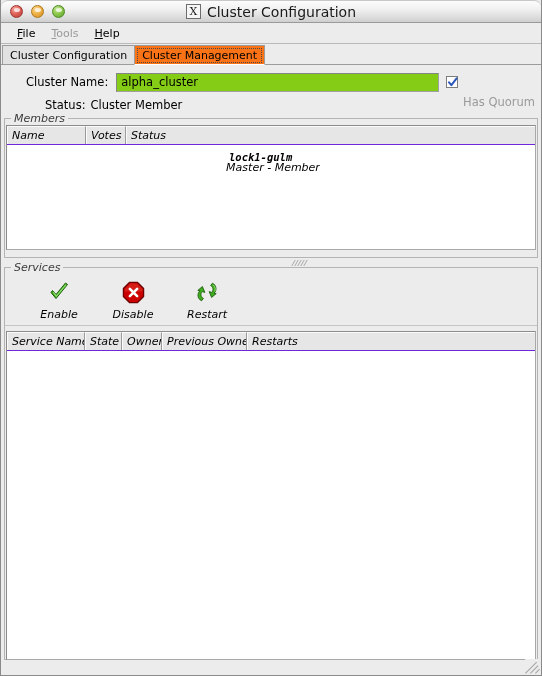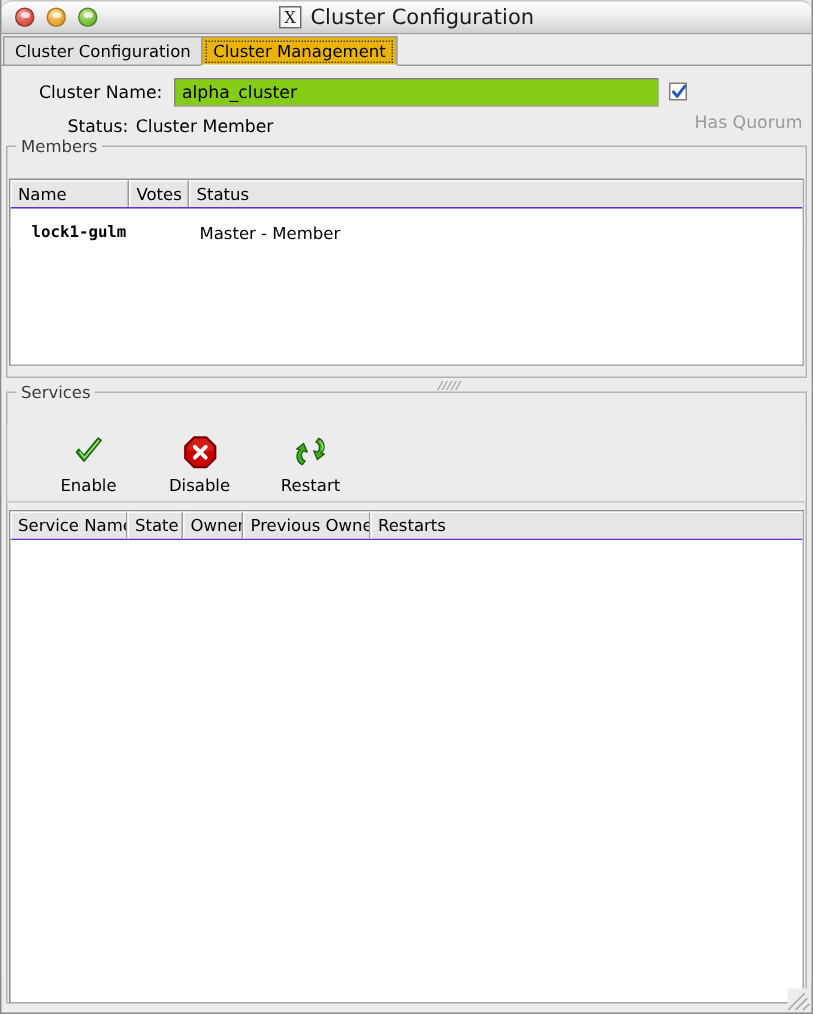--- a/index.html
+++ b/index.html
@@ -152,21 +152,21 @@
     font-size: 11px;
     background: #e2e2e2;
     border: 1px solid #9c9c9c;
     border-bottom: 1px solid #9c9c9c;
     margin-right: -1px;
     color: #000;
     z-index: 1;
     cursor: default;
   }
   .tab.selected {
-    background: #eab308;
+    background: #f97316;
     border-bottom-color: #ffffff;
     z-index: 3;
   }
   .tab.selected .tab-focus {
     position: absolute;
     left: 2px; right: 2px; top: 2px; bottom: 1px;
     border: 1px dotted #4a4a4a;
     pointer-events: none;
   }
 
@@ -240,21 +240,22 @@
     padding: 5px 0 6px 44px;
     font-size: 11.5px;
   }
   .statusrow .sv { margin-left: 5px; }
 
   
   .group {
     position: relative;
     margin: 0 3px;
     border: 1px solid #b4b4b4;
-    padding-top: 20px;
+    padding-top: 5px;
+    font-style: italic;
   }
   .group > .legend {
     position: absolute;
     top: -7px;
     left: 6px;
     background: #ececec;
     padding: 0 3px;
     font-size: 11px;
     color: #3b3b3b;
   }
@@ -390,20 +391,25 @@
       <div class="light red"></div>
       <div class="light yellow"></div>
       <div class="light green"></div>
     </div>
     <div class="title-center">
       <span class="xlogo">X</span>
       <span class="title-text">Cluster Configuration</span>
     </div>
   </div>
 
+  <div class="menubar">
+    <div class="menu-item"><u>F</u>ile</div>
+    <div class="menu-item disabled"><u>T</u>ools</div>
+    <div class="menu-item"><u>H</u>elp</div>
+  </div>
 
   <div class="tabstrip">
     <div class="tab">
       <span>Cluster Configuration</span>
     </div>
     <div class="tab selected">
       <span class="tab-focus"></span>
       <span>Cluster Management</span>
     </div>
   </div>
@@ -430,21 +436,21 @@
 
     <div class="group" style="height:133px;">
       <span class="legend">Members</span>
       <div class="table-wrap" style="height:125px;margin:1px;">
         <div class="thead">
           <div class="th" style="width:79px">Name</div>
           <div class="th" style="width:40px">Votes</div>
           <div class="th" style="flex:1">Status</div>
         </div>
         <div class="tbody">
-          <div class="trow" style="margin-top:6px;">
+          <div class="trow" style="margin-top:6px;flex-direction:column;">
             <div class="td bold" style="width:112px">lock1-gulm</div>
             <div class="td" style="width:10px"></div>
             <div class="td" style="flex:1">Master - Member</div>
           </div>
         </div>
       </div>
     </div>
 
     <div class="splitter">
       <span class="grip">

